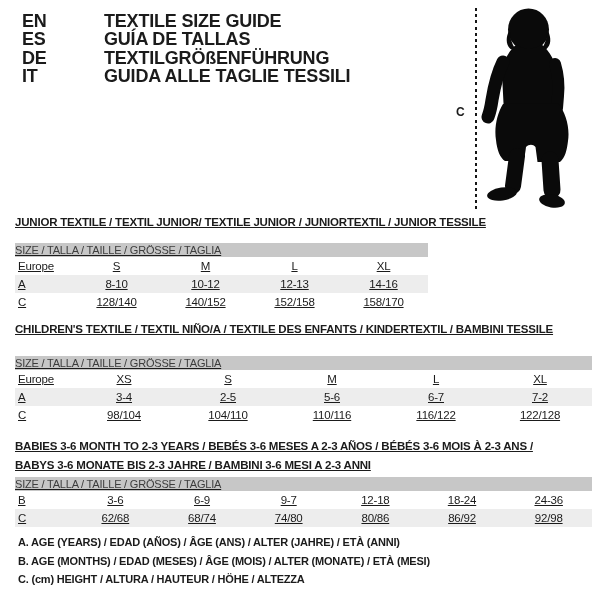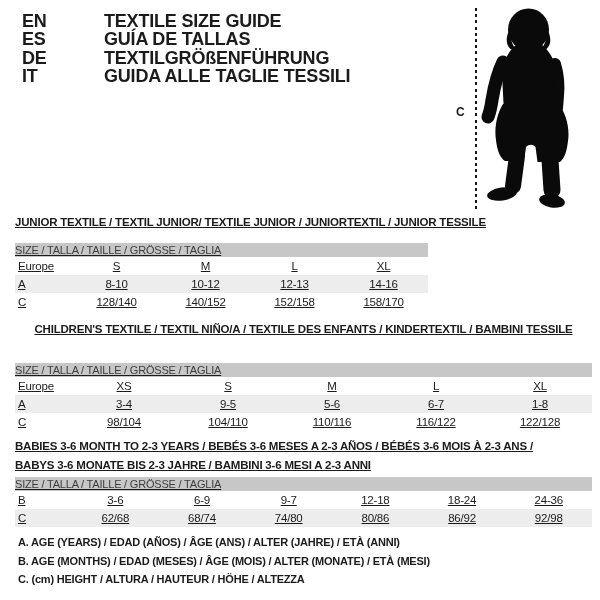--- a/index.html
+++ b/index.html
@@ -102,42 +102,42 @@
           <span class="tlabel">C</span>
           <span class="tcell">128/140</span>
           <span class="tcell">140/152</span>
           <span class="tcell">152/158</span>
           <span class="tcell">158/170</span>
         </div>
       </div>
   </section>
 
   <section class="size-section" id="sec-children" style="top:323px;width:577px;">
-    <div class="titles" style="margin-bottom:26px;text-align:center;">
+    <div class="titles" style="margin-bottom:19px;">
         <div class="tbl-title">CHILDREN'S TEXTILE / TEXTIL NIÑO/A / TEXTILE DES ENFANTS / KINDERTEXTIL / BAMBINI TESSILE</div>
       </div>
     <div class="size-bar">
       <span class="size-bar-label">SIZE / TALLA / TAILLE / GRÖSSE / TAGLIA</span>
     </div>
     <div class="rows">
         <div class="trow">
           <span class="tlabel">Europe</span>
           <span class="tcell">XS</span>
           <span class="tcell">S</span>
           <span class="tcell">M</span>
           <span class="tcell">L</span>
           <span class="tcell">XL</span>
         </div>
         <div class="trow shaded">
           <span class="tlabel">A</span>
           <span class="tcell">3-4</span>
-          <span class="tcell">9-5</span>
+          <span class="tcell">2-5</span>
           <span class="tcell">5-6</span>
           <span class="tcell">6-7</span>
-          <span class="tcell">1-8</span>
+          <span class="tcell">7-2</span>
         </div>
         <div class="trow">
           <span class="tlabel">C</span>
           <span class="tcell">98/104</span>
           <span class="tcell">104/110</span>
           <span class="tcell">110/116</span>
           <span class="tcell">116/122</span>
           <span class="tcell">122/128</span>
         </div>
       </div>

